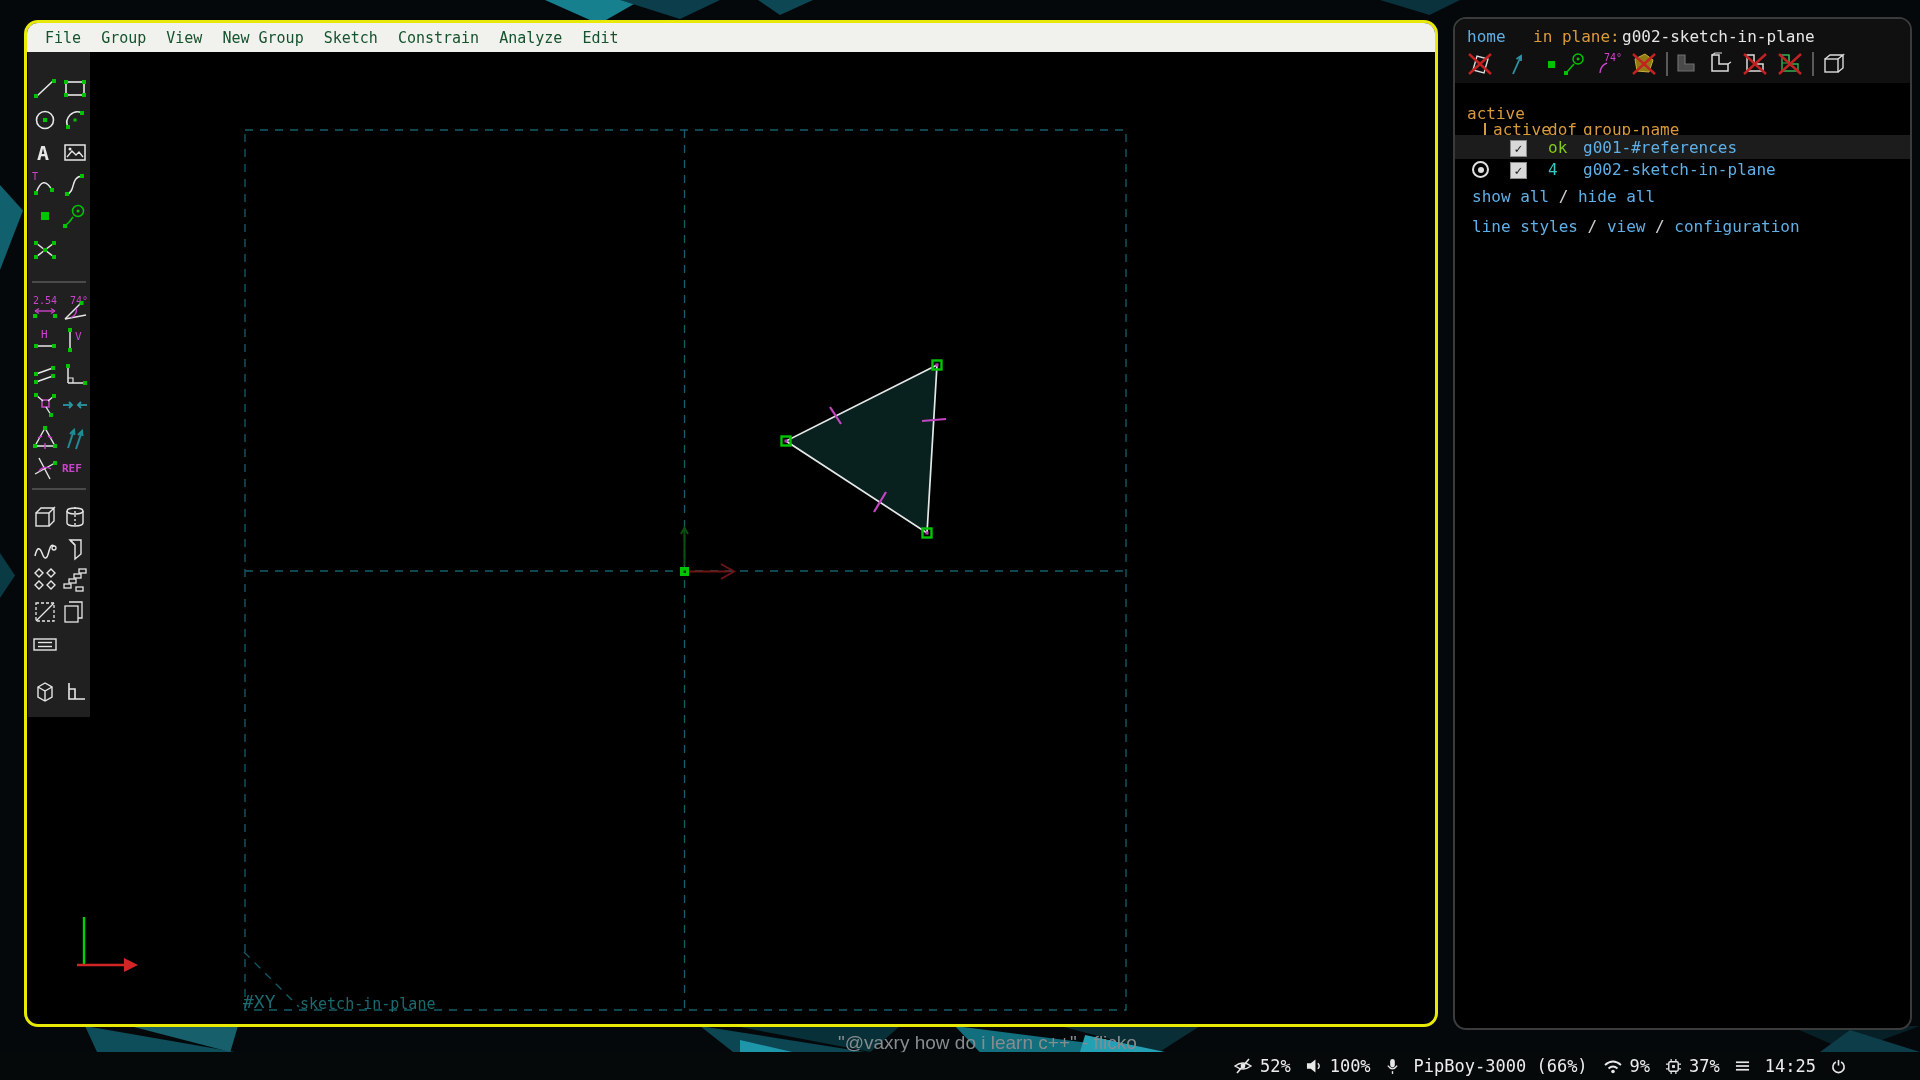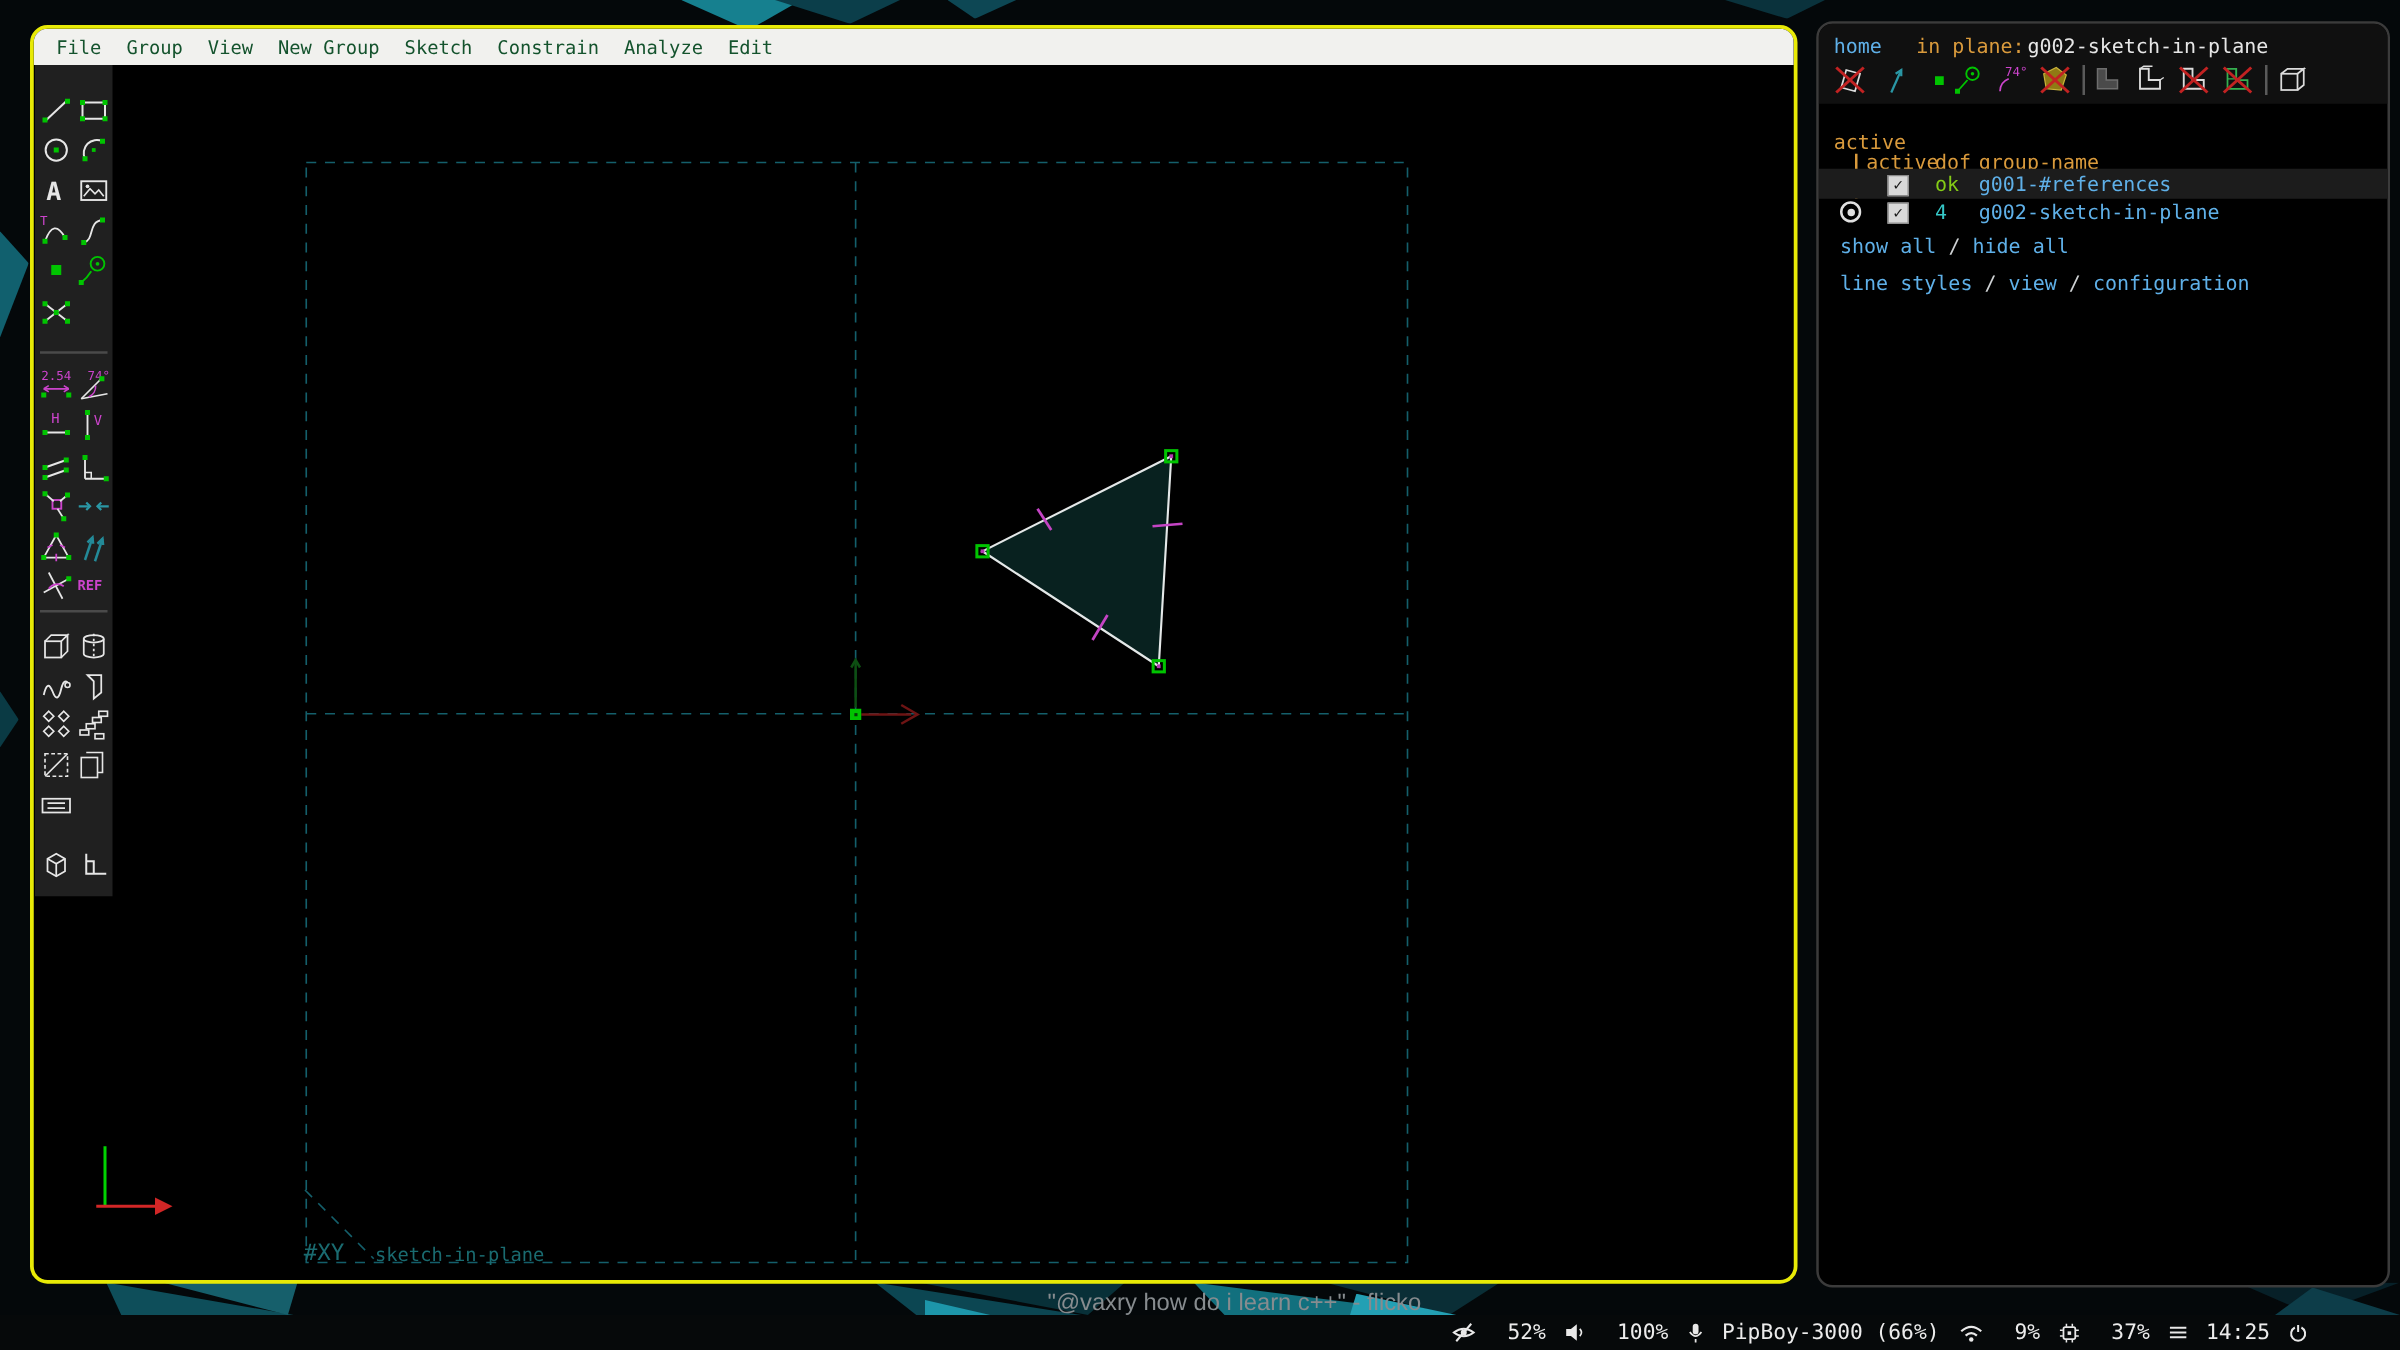--- a/index.html
+++ b/index.html
@@ -30,21 +30,21 @@
   .checkbox{position:absolute;width:15px;height:15px;background:#d9d9d9;border:1px solid #8a8a8a;
     color:#1a1a1a;font-size:13px;line-height:15px;text-align:center;}
   .radio{position:absolute;width:13px;height:13px;border:2px solid #e0e0e0;border-radius:50%;}
   .radio::after{content:"";position:absolute;left:3.5px;top:3.5px;width:6px;height:6px;
     background:#e0e0e0;border-radius:50%;}
   #hl-row{position:absolute;left:0;right:0;top:116px;height:24px;background:#1c1c1c;}
   
   #status-bar{position:absolute;left:0;top:1052px;width:1920px;height:28px;
     background:rgba(7,9,11,0.85);display:flex;align-items:center;justify-content:flex-end;
     gap:15px;padding-right:74px;box-sizing:border-box;z-index:6;font-size:17px;color:#ececec;}
-  .sm{display:flex;align-items:center;gap:25px;}
+  .sm{display:flex;align-items:center;gap:7px;}
   #quote{position:absolute;left:838px;top:1032px;z-index:2;font-family:"Liberation Sans",sans-serif;
     font-size:19px;color:#878c8f;white-space:nowrap;}
 </style>
 </head>
 <body>
 
 <div>
   <div class="wp" style="left:545px;top:0;width:120px;height:24px;background:#16808f;clip-path:polygon(0 0,80% 0,45% 100%)"></div>
   <div class="wp" style="left:620px;top:0;width:100px;height:19px;background:#0b3e4a;clip-path:polygon(0 0,100% 0,60% 100%)"></div>
   <div class="wp" style="left:758px;top:0;width:55px;height:15px;background:#0d4754;clip-path:polygon(0 0,100% 0,40% 100%)"></div>

